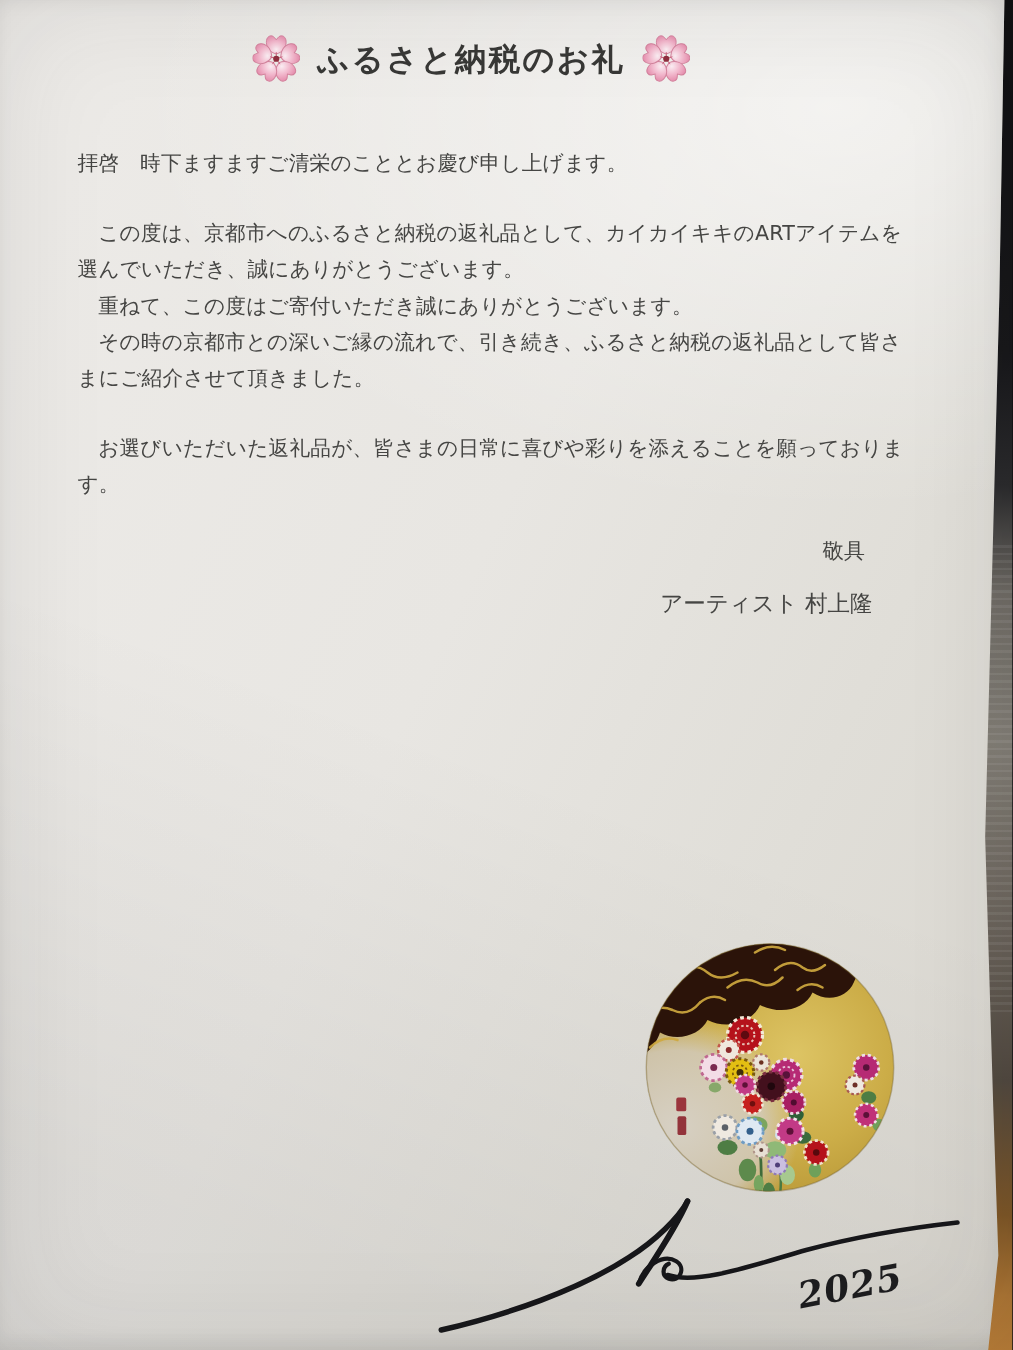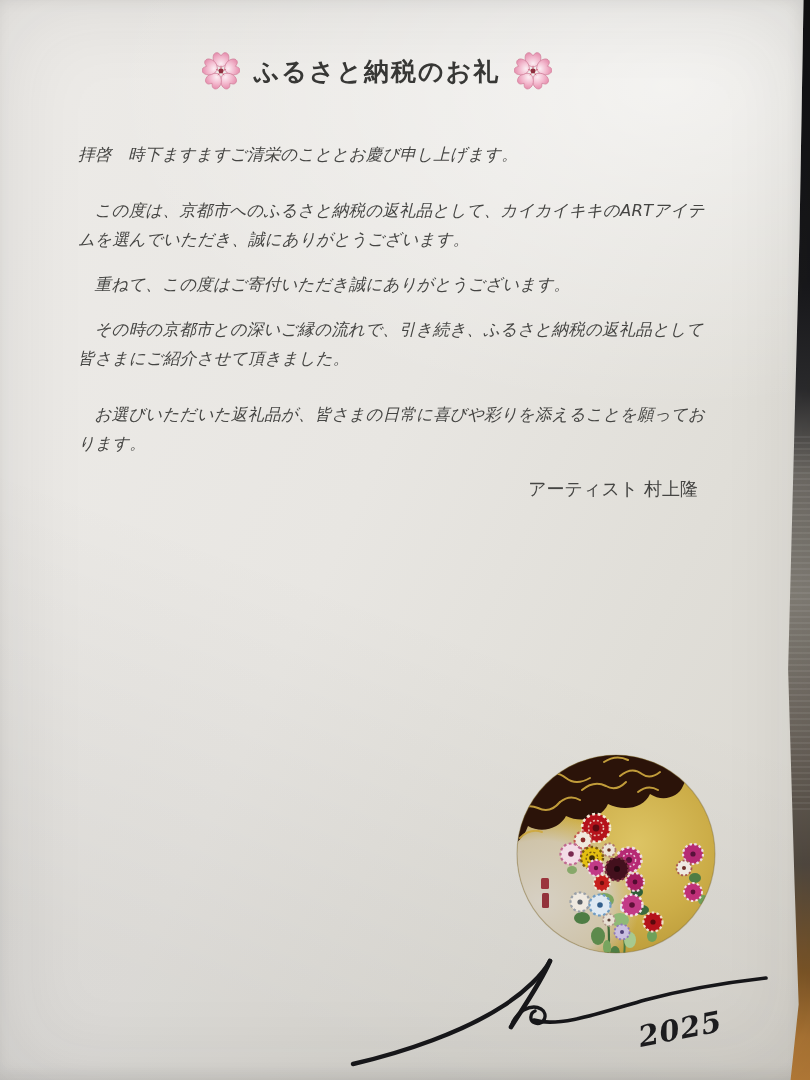--- a/index.html
+++ b/index.html
@@ -24,31 +24,31 @@
   
   .paper{
     position:absolute;inset:0;
     background:
       radial-gradient(900px 520px at 82% 8%, rgba(255,255,255,.55), transparent 62%),
       linear-gradient(200deg, rgba(0,0,0,0) 55%, rgba(0,0,0,.06) 88%),
       linear-gradient(115deg, #edebe8 0%, #e8e6e2 45%, #e0ded8 72%, #d9d6cf 100%);
     clip-path:polygon(0 0, 99.2% 0, 98.7% 22%, 97.3% 62%, 98.1% 82%, 98.6% 93%, 97.6% 100%, 0 100%);
     box-shadow:inset -10px 0 16px rgba(0,0,0,.07), inset 0 -8px 14px rgba(0,0,0,.04);
   }
-  .letter{position:relative;padding:52px 74px 0 62px;color:#3f3f3d;}
+  .letter{position:relative;padding:28px 74px 0 62px;color:#3f3f3d;}
   .title-row{
     display:flex;align-items:center;justify-content:center;gap:14px;
     margin:0 44px 0 0;
   }
   .page-title{
     font-size:25px;font-weight:bold;color:#383836;letter-spacing:2px;
   }
   .sakura{width:38px;height:38px;flex:0 0 auto;}
   .letter-body{margin-top:50px;font-size:16.5px;line-height:29px;letter-spacing:.2px;color:#454543;}
-  .para{margin:16px;font-style:italic;}
+  .para{margin:0;}
   .para.indent{text-indent:1em;}
   .gap{margin-top:27px;}
   .gap-sm{margin-top:22px;}
   .closing{margin:27px 44px 0 0;text-align:right;font-size:17px;color:#454543;}
   .signoff{margin:19px 38px 0 0;text-align:right;font-size:18px;color:#454543;}
   .artwork{position:absolute;left:512px;top:750px;width:208px;height:208px;}
   .signature-svg{position:absolute;left:345px;top:948px;width:440px;height:130px;pointer-events:none;}
   .sig-year{
     position:absolute;left:638px;top:1012px;
     font-family:"DejaVu Serif","Liberation Serif",serif;
@@ -133,20 +133,21 @@
     </div>
 
     <div class="letter-body">
       <p class="para">拝啓　時下ますますご清栄のこととお慶び申し上げます。</p>
       <p class="para indent gap">この度は、京都市へのふるさと納税の返礼品として、カイカイキキのARTアイテムを選んでいただき、誠にありがとうございます。</p>
       <p class="para indent">重ねて、この度はご寄付いただき誠にありがとうございます。</p>
       <p class="para indent">その時の京都市との深いご縁の流れで、引き続き、ふるさと納税の返礼品として皆さまにご紹介させて頂きました。</p>
       <p class="para indent gap">お選びいただいた返礼品が、皆さまの日常に喜びや彩りを添えることを願っております。</p>
     </div>
 
+    <div class="closing">敬具</div>
     <div class="signoff">アーティスト 村上隆</div>
   </div>
 </div>
 
 <svg class="artwork" viewBox="0 0 208 208">
   <defs>
     <clipPath id="discClip">
         <circle cx="104" cy="104" r="99"></circle>
       </clipPath>
     <radialGradient id="gGold" cx="60%" cy="45%" r="78%">

